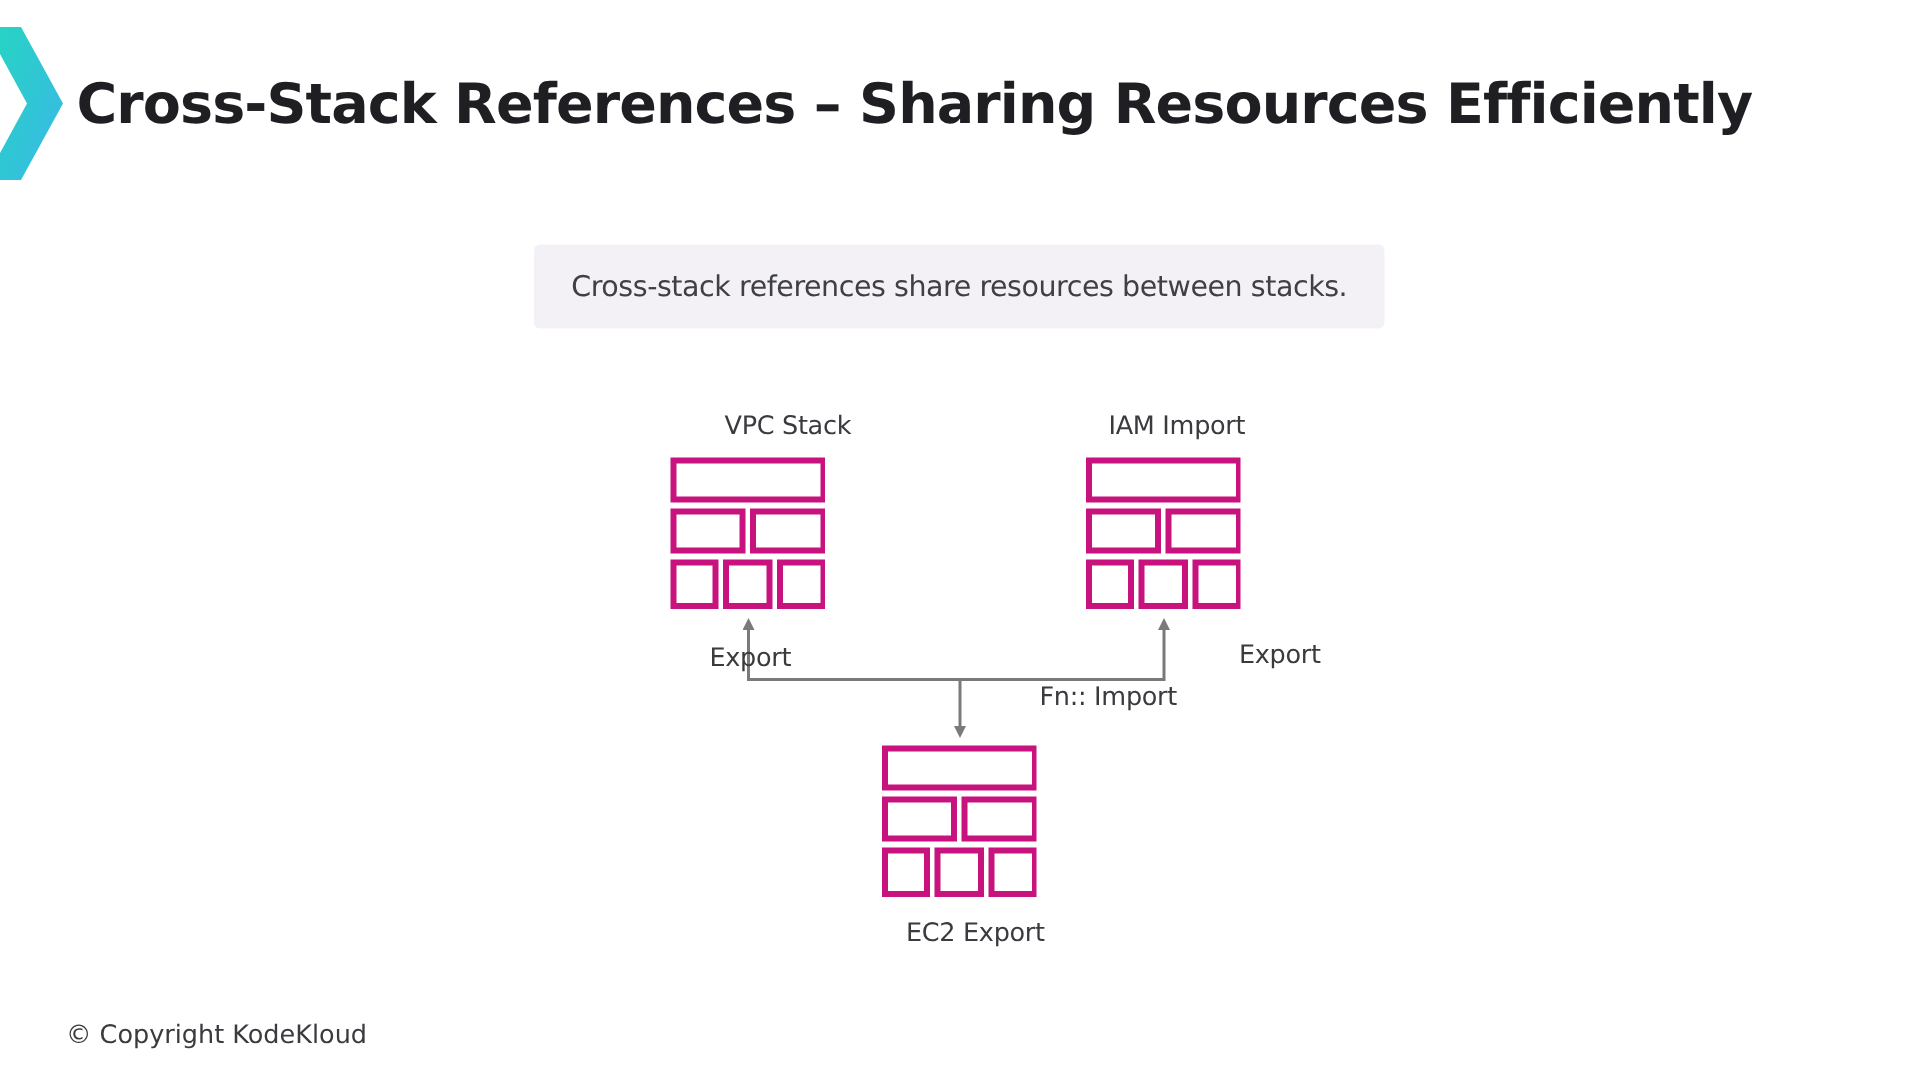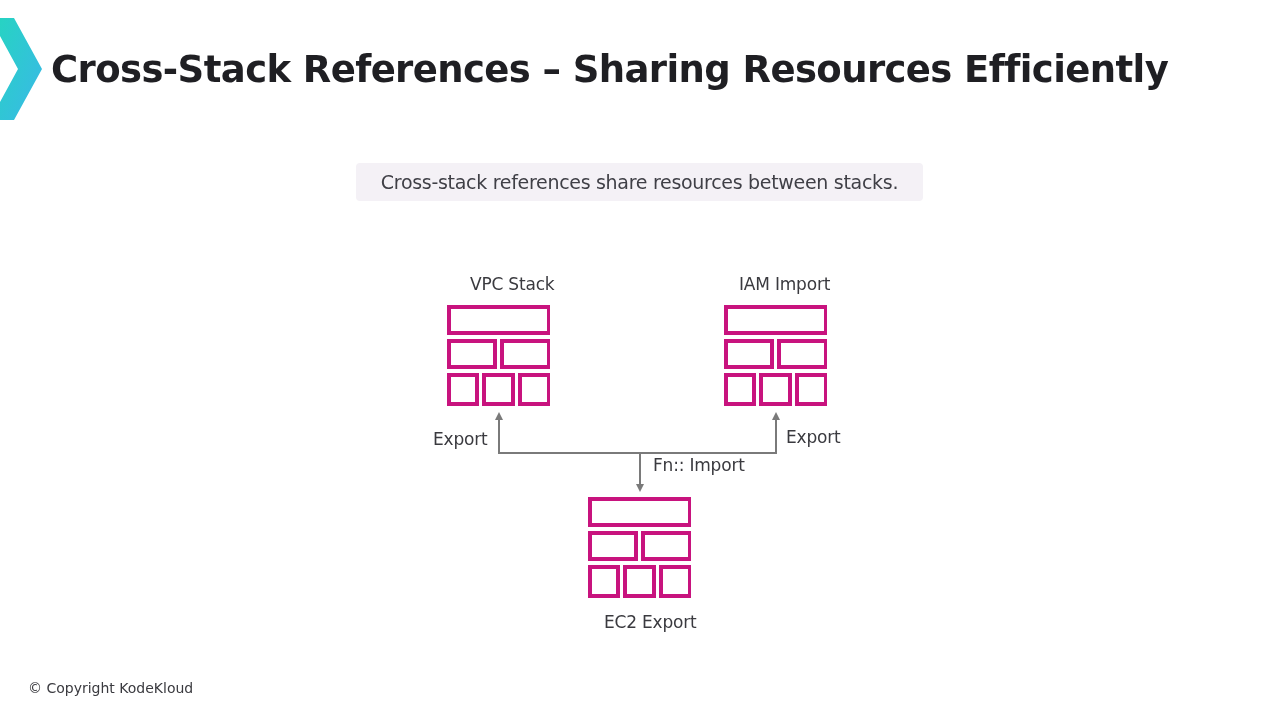--- a/index.html
+++ b/index.html
@@ -6,34 +6,34 @@
   body {
     width:1280px; height:720px; background:#ffffff; position:relative; overflow:hidden;
     font-family:"DejaVu Sans", "Liberation Sans", sans-serif;
   }
   .logo { position:absolute; left:0; top:18px; width:44px; height:102px; }
   .title {
     position:absolute; left:51px; top:48px; font-size:37px; color:#1f1f23;
     letter-spacing:-0.6px; white-space:nowrap; font-weight:700;
   }
   .subtitle-box {
-    position:absolute; left:356px; top:163px; width:567px; height:38px;
+    position:absolute; left:356px; top:163px; width:567px; height:56px;
     background:#f4f1f6; border-radius:4px; display:flex; align-items:center; justify-content:center;
   }
   .subtitle { font-size:19px; color:#3f3f46; letter-spacing:-0.3px; white-space:nowrap; }
   .stack-label {
     position:absolute; font-size:17px; color:#3a3a3f; white-space:nowrap; letter-spacing:-0.2px;
   }
   .edge-label {
-    position:absolute; font-size:17px; color:#3a3a3f; white-space:nowrap; letter-spacing:-0.2px;
+    position:absolute; font-size:17px; color:#3a3a3f; white-space:nowrap; letter-spacing:-0.2px;margin-left:40px;
   }
   .stack-icon { position:absolute; width:104px; height:102px; }
   .diagram-lines { position:absolute; left:0; top:0; width:1280px; height:720px; }
   .copyright {
-    position:absolute; left:28px; top:680px; font-size:14px; color:#3a3a3f; white-space:nowrap;
+    position:absolute; left:44px; top:680px; font-size:17px; color:#3a3a3f; white-space:nowrap;
   }
 </style>
 </head>
 <body>
 
 <svg class="logo" viewBox="0 0 44 102">
   <defs>
     <linearGradient id="lg" x1="0" y1="0" x2="1" y2="1">
       <stop offset="0" id="lg-a" stop-color="#27d3c3"></stop>
       <stop offset="1" id="lg-b" stop-color="#3ab8e8"></stop>
@@ -52,21 +52,21 @@
   <defs>
     <marker id="arrowhead" markerWidth="8" markerHeight="8" refX="4" refY="4" orient="auto" markerUnits="userSpaceOnUse">
       <path d="M0,0 L8,4 L0,8 z" class="arrow-fill" fill="#7a7a7a"></path>
     </marker>
   </defs>
   <path class="conn" d="M640,453 L499,453 L499,416" fill="none" stroke-width="2" marker-end="url(#arrowhead)" stroke="#7a7a7a"></path>
   <path class="conn" d="M640,453 L776,453 L776,416" fill="none" stroke-width="2" marker-end="url(#arrowhead)" stroke="#7a7a7a"></path>
   <path class="conn" d="M640,453 L640,488" fill="none" stroke-width="2" marker-end="url(#arrowhead)" stroke="#7a7a7a"></path>
 </svg>
 
-<div class="stack-label" style="left:470px; top:274px;text-align:center;">VPC Stack</div>
+<div class="stack-label" style="left:483px; top:274px;text-align:center;">VPC Stack</div>
 <div class="stack-icon" style="left:446px; top:304px;">
   <svg viewBox="0 0 104 102" width="104" height="102">
     <g fill="none" stroke-width="4" class="brick-stroke" stroke="#c8137e">
       <rect x="3" y="3" width="100" height="26"></rect>
       <rect x="3" y="37" width="46" height="26"></rect>
       <rect x="56" y="37" width="47" height="26"></rect>
       <rect x="3" y="71" width="28" height="29"></rect>
       <rect x="38" y="71" width="29" height="29"></rect>
       <rect x="74" y="71" width="29" height="29"></rect>
     </g>

